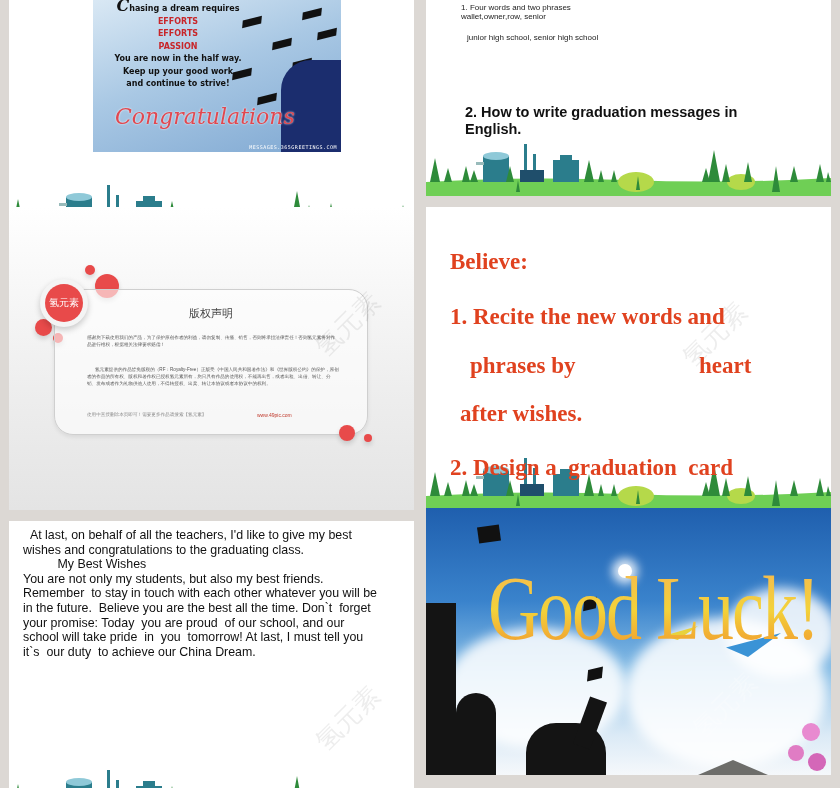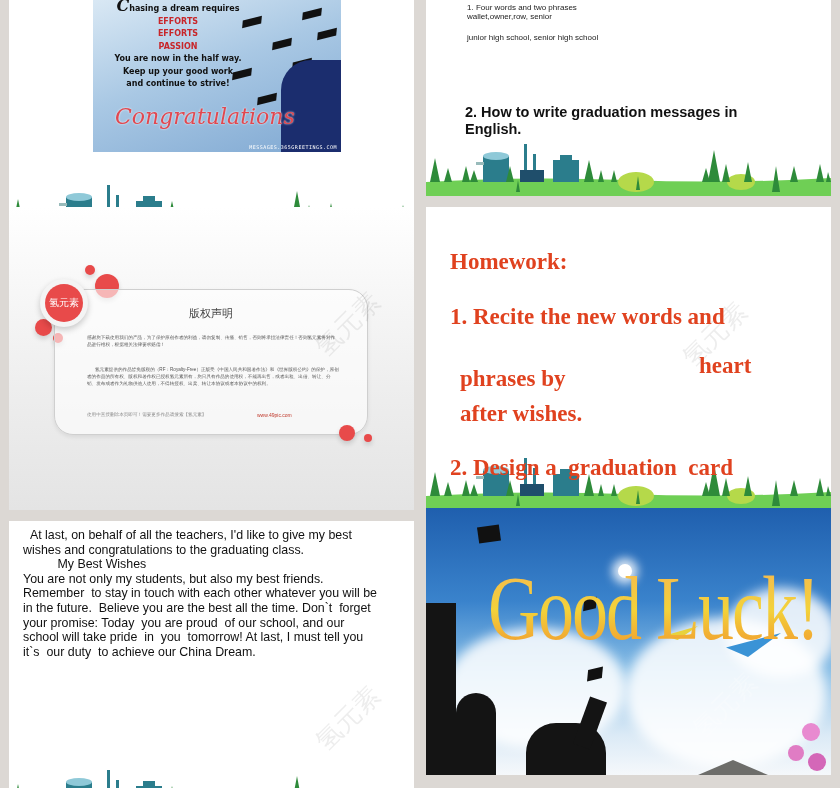--- a/index.html
+++ b/index.html
@@ -18,21 +18,21 @@
 
   
   .card{position:absolute;left:84px;top:0;width:248px;height:152px;background:linear-gradient(160deg,#d9e8f4 0%,#a9c8e4 45%,#7fa8d2 100%);overflow:hidden;}
   .card .txt{position:absolute;left:0;top:0;width:170px;text-align:center;font-family:"DejaVu Sans",sans-serif;font-size:8px;line-height:12.5px;color:#111;font-weight:bold;}
   .card .red{color:#c8262a;}
   .card .cong{position:absolute;left:22px;top:104px;font-family:"DejaVu Serif",serif;font-style:italic;font-size:22px;color:#e04850;text-shadow:0 0 2px #fff;}
   .card .src{position:absolute;right:4px;bottom:2px;font-size:5px;color:#fff;letter-spacing:0.5px;font-family:"DejaVu Sans Mono",monospace;}
   .cap{position:absolute;width:18px;height:8px;background:#111;transform:skew(-20deg) rotate(-15deg);}
 
   
-  .s2-l1{position:absolute;left:41px;top:3px;font-size:8px;line-height:9px;color:#222;}
+  .s2-l1{position:absolute;left:35px;top:3px;font-size:8px;line-height:9px;color:#222;}
   .s2-l3{position:absolute;left:41px;top:33px;font-size:8px;color:#222;}
   .s2-h{position:absolute;left:39px;top:104px;width:320px;font-size:14.5px;line-height:17px;font-weight:bold;color:#111;}
 
   
   .notice{position:absolute;left:45px;top:82px;width:312px;height:144px;border:1.5px solid #cfcfcf;border-radius:19px;background:rgba(255,255,255,0.6);box-shadow:0 2px 4px rgba(0,0,0,0.08);}
   .notice .title{position:absolute;left:0;top:16px;width:100%;text-align:center;font-size:11px;color:#444;}
   .notice p{position:absolute;left:32px;width:252px;margin:0;font-size:4.6px;line-height:7px;color:#555;}
   .notice .url{position:absolute;left:202px;top:122px;font-size:5px;color:#c0392b;}
   .notice .foot{position:absolute;left:32px;top:122px;font-size:4.6px;color:#888;}
   .dot{position:absolute;border-radius:50%;background:#e84a4a;box-shadow:0 3px 5px rgba(0,0,0,0.15);}
@@ -153,23 +153,23 @@
   <div class="badge">
     <div class="inner">氢元素</div>
   </div>
   <div class="dot" style="left:330px;top:218px;width:16px;height:16px;"></div>
   <div class="dot" style="left:355px;top:227px;width:8px;height:8px;"></div>
   <div class="wm" style="left:300px;top:100px;">氢元素</div>
 </div>
 
 <div class="slide" id="s4">
   <div class="wm" style="left:250px;top:110px;">氢元素</div>
-  <div class="hw" style="left:24px;top:42px;">Homework:</div>
+  <div class="hw" style="left:24px;top:42px;">Believe:</div>
   <div class="hw" style="left:24px;top:97px;">1. Recite the new words and</div>
-  <div class="hw" style="left:34px;top:146px;margin-top:13px;">phrases by</div>
+  <div class="hw" style="left:44px;top:146px;">phrases by</div>
   <div class="hw" style="left:273px;top:146px;">heart</div>
   <div class="hw" style="left:34px;top:194px;">after wishes.</div>
   <div class="land" style="height:60px;bottom:0;">
       <svg width="405" height="60">
         <use href="#landscape"></use>
       </svg>
     </div>
   <div class="hw" style="left:24px;top:248px;">2. Design a  graduation  card</div>
 </div>
 

